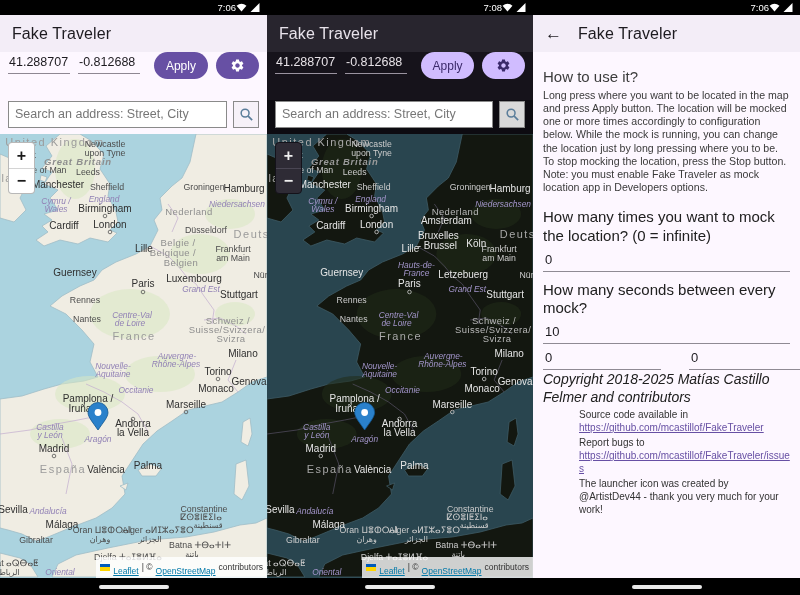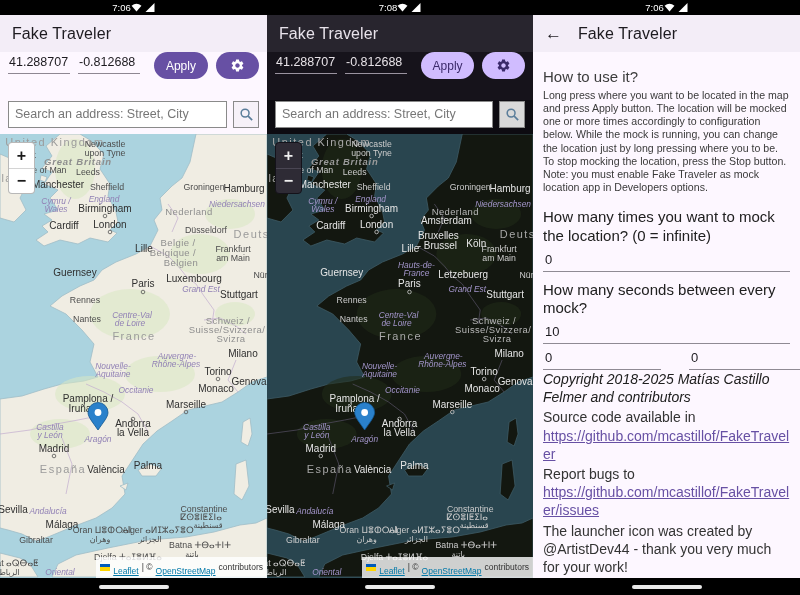--- a/index.html
+++ b/index.html
@@ -4,21 +4,21 @@
 <style>
   * { margin:0; padding:0; box-sizing:border-box; }
   html,body { width:800px; height:595px; overflow:hidden; background:#000;
     font-family:"Liberation Sans", sans-serif; }
   .stage { width:800px; height:595px; display:flex; }
   .panel { height:595px; display:flex; flex-direction:column; position:relative; }
   .panel.p0 { width:267px; } .panel.p1 { width:266px; } .panel.p2 { width:267px; }
 
   
   .statusbar { height:15px; background:#000; color:#fff; display:flex; align-items:center;
-    justify-content:center; padding:0 7px; flex:none; }
+    justify-content:flex-end; padding:0 7px; flex:none; }
   .statusbar .time { font-size:9.5px; }
   .staticons { display:flex; align-items:center; gap:3px; }
 
   
   .appbar { height:37px; display:flex; align-items:center; padding:0 12px; gap:16px; flex:none; }
   .appbar .title { font-size:16px; letter-spacing:.1px; }
   .light .appbar { background:#f3edf7; color:#1d1b20; }
   .dark .appbar { background:#28252e; color:#e7e2ea; }
   .backarrow { font-size:17px; line-height:1; cursor:default; }
 
@@ -77,21 +77,21 @@
   .howto-title { font-size:15px; color:#3c3c3c; margin-top:6px; }
   .howto-text { font-size:10.6px; line-height:1.24; color:#3a3a3a; margin-top:4px; }
   .qlabel { font-size:15px; color:#202020; line-height:1.25; }
   .q1 { margin-top:14px; } .q2 { margin-top:9px; } .q3 { margin-top:9px; }
   .qinput { display:block; width:100%; border:none; outline:none; background:transparent;
     border-bottom:1px solid #8f8a94; font-size:13px; color:#1d1b20; padding:6px 2px 4px;
     font-family:"Liberation Sans",sans-serif; }
   .qrow { display:flex; gap:28px; }
   .qrow .qinput { width:118px; }
   .copyright { font-size:14px; color:#202020; line-height:1.3; margin-top:0;font-style:italic; }
-  .smallline { font-size:14px; color:#333; line-height:1.3; margin-top:2px; overflow-wrap:anywhere; }
+  .smallline { font-size:10px; color:#333; line-height:1.3; margin-top:2px; overflow-wrap:anywhere;margin-left:36px; }
   .smallline a { color:#6750a4; text-decoration:underline; cursor:pointer; }
 
   
   text { text-anchor:middle; }
   .ml-co { font-size:11px; letter-spacing:1.5px; }
   .ml-co2 { font-size:9.5px; letter-spacing:.4px; }
   .ml-ci { font-size:10px; }
   .ml-tn { font-size:8.8px; }
   .ml-rg { font-size:8.4px; font-style:italic; }
   .ml-ge { font-size:9.5px; font-style:italic; font-weight:bold; letter-spacing:.8px; }

